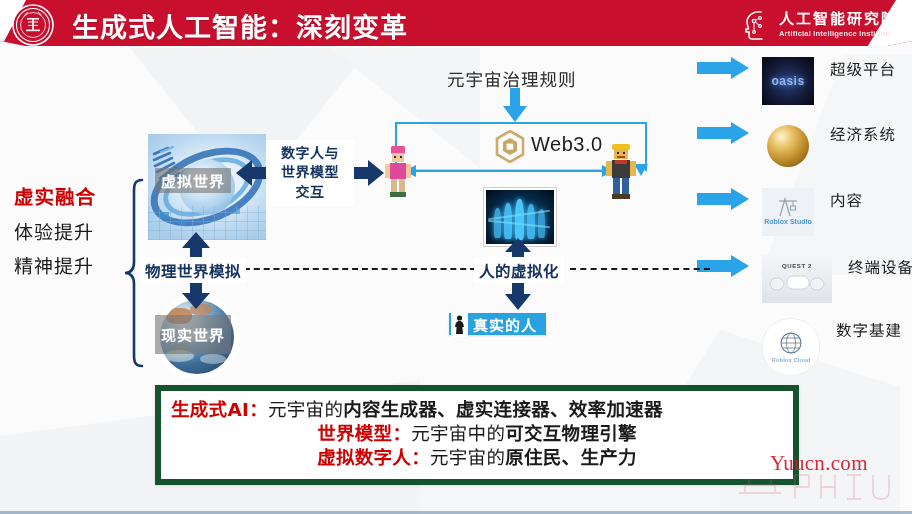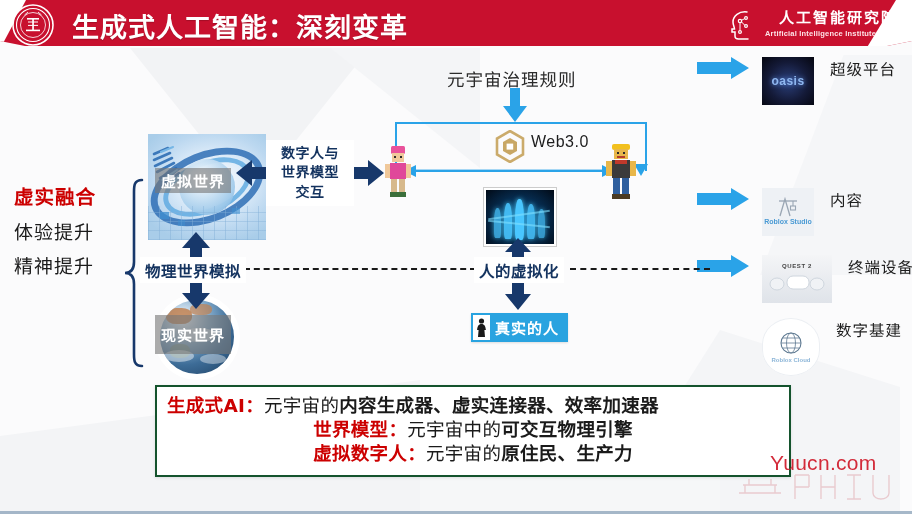--- a/index.html
+++ b/index.html
@@ -50,21 +50,21 @@
   #title{
     position:absolute;left:72px;top:5px;height:40px;
     display:flex;align-items:center;
     color:#ffffff;font-size:27px;font-weight:bold;letter-spacing:1px;
     font-family:"DejaVu Sans","Liberation Sans",sans-serif;
     text-shadow:0 1px 1px rgba(0,0,0,.18);
   }
   #aii-logo{position:absolute;right:14px;top:4px;height:41px;display:flex;align-items:center;gap:7px;}
   #aii-logo .aii-text{display:flex;flex-direction:column;line-height:1;}
   #aii-logo .aii-cn{color:#fff;font-size:15px;font-weight:bold;letter-spacing:2px;
-     font-family:Liberation Mono, monospace;margin-left:14px;}
+     font-family:Liberation Serif, serif;}
   #aii-logo .aii-en{color:#fde3e7;font-size:7.5px;letter-spacing:.2px;margin-top:3px;font-weight:bold;}
 
   
   .cn{font-family:"DejaVu Sans","Liberation Sans",sans-serif;}
 
   
   #left-bullets{position:absolute;left:14px;top:188px;width:112px;}
   #left-bullets .b{font-size:19px;color:#1a1a1a;margin-bottom:15px;letter-spacing:1px;line-height:1;}
   #left-bullets .b.hl{color:#cc0000;font-weight:bold;font-size:19.5px;}
   #brace{position:absolute;left:122px;top:178px;width:22px;height:190px;}
@@ -113,21 +113,21 @@
     background:#ffffff;color:#14335f;font-weight:bold;font-size:14px;
     text-align:center;line-height:1.38;padding:4px 2px;letter-spacing:.5px;z-index:5;}
 
   
   #gov-label{position:absolute;left:447px;top:66px;font-size:17.5px;color:#2b2b2b;letter-spacing:1px;}
 
   
   #web3-frame{position:absolute;left:395px;top:122px;width:248px;height:47px;
     border:2.2px solid #2aa3e8;border-bottom:none;}
   #web3-logo{position:absolute;left:495px;top:130px;width:30px;height:33px;}
-  #web3-text{position:absolute;left:531px;top:133px;font-size:16px;color:#1d1d1d;letter-spacing:.5px;
+  #web3-text{position:absolute;left:531px;top:133px;font-size:20px;color:#1d1d1d;letter-spacing:.5px;
     font-family:"Liberation Sans",sans-serif;}
 
   
   #avatar-left{position:absolute;left:383px;top:145px;width:30px;height:52px;}
   #avatar-right{position:absolute;left:605px;top:143px;width:32px;height:56px;}
 
   
   #crowd-img{position:absolute;left:484px;top:188px;width:68px;height:54px;
     background:radial-gradient(ellipse at 50% 55%, #0f5f9e 0%, #062a4c 55%, #010a16 100%);
     border:2px solid #ffffff;box-shadow:0 0 0 1px #ccc;overflow:hidden;}
@@ -137,21 +137,21 @@
 
   
   #hv-label{position:absolute;left:474px;top:257px;
     background:#ffffff;color:#14335f;font-weight:bold;font-size:15.5px;
     padding:2px 5px;letter-spacing:.5px;white-space:nowrap;z-index:4;}
   .dashes{position:absolute;top:268px;height:0;border-top:2.5px dashed #1a1a1a;z-index:1;}
   #dash-left{left:244px;width:232px;}
   #dash-right{left:570px;width:140px;}
 
   
-  #rp-badge{position:absolute;left:471px;top:313px;height:29px;
+  #rp-badge{position:absolute;left:449px;top:313px;height:22px;
     background:#29a3e0;display:flex;align-items:center;padding:0 9px 0 2px;gap:5px;
     box-shadow:0 1px 2px rgba(0,0,0,.12);}
   #rp-badge .pic{width:17px;height:25px;background:#ffffff;display:flex;align-items:center;justify-content:center;}
   #rp-badge .rp-text{color:#ffffff;font-weight:bold;font-size:15px;letter-spacing:1px;}
 
   
   .rowitem{position:absolute;display:flex;align-items:flex-start;}
   .rowitem .thumb{width:52px;height:48px;margin-left:13px;overflow:hidden;position:relative;}
   .rowitem .rlabel{margin-left:16px;font-size:15.5px;color:#1e1e1e;letter-spacing:1px;white-space:nowrap;}
 
@@ -166,32 +166,32 @@
   .thumb.roblox .rt{color:#4a9ad4;font-size:7px;font-weight:bold;line-height:1.15;text-align:center;}
   .thumb.quest{width:70px;background:linear-gradient(180deg,#f4f5f7 0%,#dfe3e9 100%);
     display:flex;flex-direction:column;align-items:center;justify-content:center;gap:2px;}
   .thumb.quest .qt{font-size:6px;font-weight:bold;color:#444;letter-spacing:.6px;}
   .thumb.cloud{background:#ffffff;border-radius:50%/45%;display:flex;flex-direction:column;
     align-items:center;justify-content:center;gap:2px;box-shadow:inset 0 0 0 1px #eceff3;}
   .thumb.cloud .ct{color:#8db6d8;font-size:6px;font-weight:bold;line-height:1.15;text-align:center;}
 
   
   #summary{position:absolute;left:155px;top:385px;width:612px;
-    background:#ffffff;border:2px solid #14532d;
+    background:#ffffff;border:6px solid #14532d;
     padding:7px 10px 9px 10px;box-shadow:0 1px 3px rgba(0,0,0,.10);}
   #summary .line{white-space:nowrap;line-height:1.30;font-size:18.5px;letter-spacing:.3px;}
   #summary .l1{text-align:left;}
   #summary .l2,#summary .l3{text-align:center;}
   #summary .k{color:#cc0000;font-weight:bold;}
   #summary .n{color:#1a1a1a;}
   #summary .em{color:#1a1a1a;font-weight:bold;}
 
   
   #wm{position:absolute;left:770px;top:451px;color:#d01a2a;font-size:21px;
-    font-family:Liberation Sans, sans-serif;opacity:.92;letter-spacing:.3px;}
+    font-family:Liberation Serif, serif;opacity:.92;letter-spacing:.3px;}
   #wm-ghost{position:absolute;left:735px;top:463px;width:175px;height:44px;opacity:.30;}
 </style>
 </head>
 <body>
 
 <div id="slide">
 
   <div class="bgpoly bg1"></div>
   <div class="bgpoly bg2"></div>
   <div class="bgpoly bg3"></div>
@@ -389,20 +389,29 @@
   <div class="rowitem" style="left:697px;top:57px;">
     <svg width="52" height="22" viewBox="0 0 52 22">
       <path d="M52 11 L34 0 L34 5 L0 5 L0 17 L34 17 L34 22 Z" fill="#2aa3e8"></path>
     </svg>
     <div class="thumb oasis">
       <span class="ot">oasis</span>
     </div>
     <div class="rlabel cn">超级平台</div>
   </div>
 
+  <div class="rowitem" style="left:697px;top:122px;">
+    <svg width="52" height="22" viewBox="0 0 52 22">
+      <path d="M52 11 L34 0 L34 5 L0 5 L0 17 L34 17 L34 22 Z" fill="#2aa3e8"></path>
+    </svg>
+    <div class="thumb coin">
+        <div class="ball"></div>
+      </div>
+    <div class="rlabel cn">经济系统</div>
+  </div>
 
   <div class="rowitem" style="left:697px;top:188px;">
     <svg width="52" height="22" viewBox="0 0 52 22">
       <path d="M52 11 L34 0 L34 5 L0 5 L0 17 L34 17 L34 22 Z" fill="#2aa3e8"></path>
     </svg>
     <div class="thumb roblox">
       <svg width="22" height="20" viewBox="0 0 22 20">
         <path d="M3 19 L8 2 L13 19" fill="none" stroke="#9aa6b4" stroke-width="1.3"></path>
         <path d="M2 4 L20 4" stroke="#9aa6b4" stroke-width="1.3"></path>
         <path d="M16 4 L16 9" stroke="#9aa6b4" stroke-width="1.1"></path>

